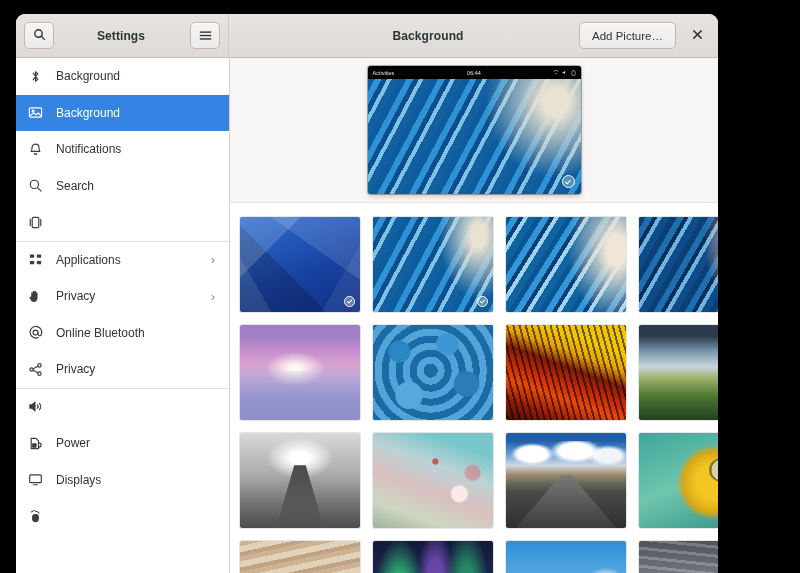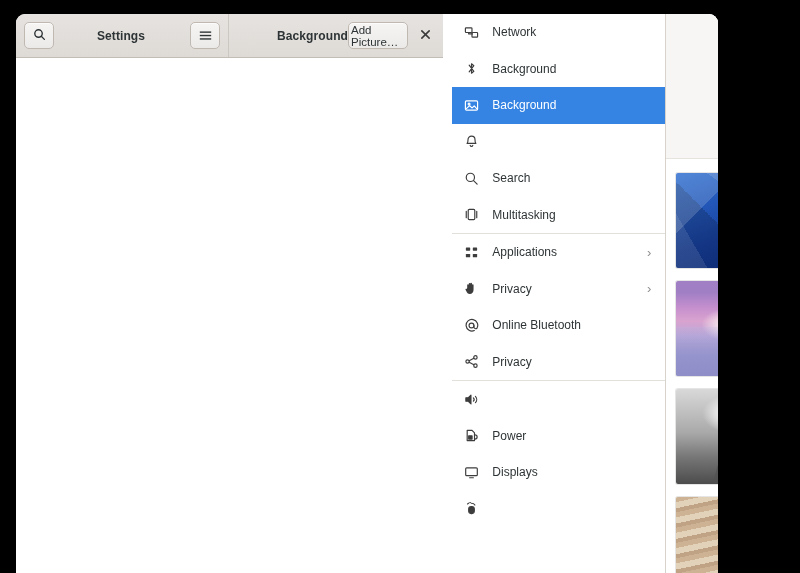--- a/index.html
+++ b/index.html
@@ -4,41 +4,41 @@
 <style>
   html,body{margin:0;padding:0;background:#000;}
   body{width:800px;height:573px;overflow:hidden;
        font-family:"Liberation Sans","DejaVu Sans",sans-serif;
        -webkit-font-smoothing:antialiased;}
 
   #window{
     position:absolute; left:16px; top:14px; width:702px; height:559px;
     background:#ffffff; border-radius:9px 9px 0 0; overflow:hidden;
     box-shadow:0 0 0 1px rgba(0,0,0,.35), 0 10px 26px rgba(0,0,0,.55);
-    display:flex; flex-direction:row;gap:9px;
+    display:flex; flex-direction:column;
   }
 
   
   #headerbar{height:43px; flex:0 0 43px; display:flex;
     background:linear-gradient(180deg,#e6e3e0 0%,#dedad6 100%);
     border-bottom:1px solid #c3bdb7;}
   .hb-left{width:213px; flex:0 0 213px; display:flex; align-items:center;
     padding:0 8px; box-sizing:border-box; border-right:1px solid #cdc7c2;}
   .hb-right{flex:1; display:flex; align-items:center; padding:0 8px; box-sizing:border-box;}
 
   .btn{
     background:linear-gradient(180deg,#f6f5f4,#eceae8);
     border:1px solid #c0b9b2; border-radius:5px;
     height:27px; box-sizing:border-box;
     display:flex; align-items:center; justify-content:center;
     color:#2e3436; cursor:pointer;
     box-shadow:0 1px 0 rgba(255,255,255,.7) inset;
   }
   .btn.icon{width:30px;}
-  .btn.text{padding:0 2px; font-size:11.5px;}
+  .btn.text{padding:0 12px; font-size:11.5px;}
 
   .hb-title{flex:1; text-align:center; font-size:12px; font-weight:bold;
     color:#2e3436; letter-spacing:.1px;}
   #settings-title{margin-left:-2px;}
   #page-title{margin-left:40px;}
 
   .closebtn{width:26px;height:26px;display:flex;align-items:center;justify-content:center;
     cursor:pointer;color:#3b3b3b;font-size:13px; margin-left:8px;}
 
   
@@ -219,30 +219,20 @@
       </div>
     </div>
   </div>
 
   <div id="body">
 
     <div id="sidebar">
         <div class="side-item">
           <span class="ico">
             <svg width="15" height="15" viewBox="0 0 16 16" fill="none" stroke="#3d3d3d" stroke-width="1.25" stroke-linecap="round" stroke-linejoin="round">
-              <rect x="1.5" y="3" width="7" height="5" rx=".8"></rect>
-              <rect x="8.5" y="8" width="6" height="5" rx=".8"></rect>
-              <path d="M5 8v1.5h4"></path>
-            </svg>
-          </span>
-          <span class="lbl">Network</span>
-        </div>
-        <div class="side-item">
-          <span class="ico">
-            <svg width="15" height="15" viewBox="0 0 16 16" fill="none" stroke="#3d3d3d" stroke-width="1.25" stroke-linecap="round" stroke-linejoin="round">
               <path d="M5.5 4.5 10.5 11 8 13V3l2.5 2L5.5 11.5"></path>
             </svg>
           </span>
           <span class="lbl">Background</span>
         </div>
         <div class="side-item selected">
           <span class="ico">
             <svg width="15" height="15" viewBox="0 0 16 16" fill="none" stroke="#ffffff" stroke-width="1.25" stroke-linecap="round" stroke-linejoin="round">
               <rect x="1.5" y="3" width="13" height="10" rx="1.2"></rect>
               <circle cx="5.4" cy="6.4" r="1"></circle>
@@ -251,38 +241,38 @@
           </span>
           <span class="lbl">Background</span>
         </div>
         <div class="side-item">
           <span class="ico">
             <svg width="15" height="15" viewBox="0 0 16 16" fill="none" stroke="#3d3d3d" stroke-width="1.25" stroke-linecap="round" stroke-linejoin="round">
               <path d="M8 2.2a3.7 3.7 0 0 1 3.7 3.7c0 3 1 4.1 1 4.1H3.3s1-1.1 1-4.1A3.7 3.7 0 0 1 8 2.2z"></path>
               <path d="M6.6 12.2a1.5 1.5 0 0 0 2.8 0"></path>
             </svg>
           </span>
+          <span class="lbl">Notifications</span>
         </div>
         <div class="side-item">
           <span class="ico">
             <svg width="15" height="15" viewBox="0 0 16 16" fill="none" stroke="#3d3d3d" stroke-width="1.25" stroke-linecap="round" stroke-linejoin="round">
               <circle cx="6.8" cy="6.8" r="4.4"></circle>
               <path d="M10.2 10.2 14 14"></path>
             </svg>
           </span>
           <span class="lbl">Search</span>
         </div>
         <div class="side-item">
           <span class="ico">
             <svg width="15" height="15" viewBox="0 0 16 16" fill="none" stroke="#3d3d3d" stroke-width="1.25" stroke-linecap="round" stroke-linejoin="round">
               <rect x="4.5" y="2.6" width="7" height="10.8" rx="1.1"></rect>
               <path d="M2.4 4.6v6.8M13.6 4.6v6.8"></path>
             </svg>
           </span>
-          <span class="lbl">Multitasking</span>
         </div>
         <div class="sep"></div>
         <div class="side-item">
           <span class="ico">
             <svg width="15" height="15" viewBox="0 0 16 16" fill="#3d3d3d">
               <rect x="2" y="2.6" width="4.6" height="3.4" rx=".6"></rect>
               <rect x="9.4" y="2.6" width="4.6" height="3.4" rx=".6"></rect>
               <rect x="2" y="9.6" width="4.6" height="3.4" rx=".6"></rect>
               <rect x="9.4" y="9.6" width="4.6" height="3.4" rx=".6"></rect>
             </svg>

